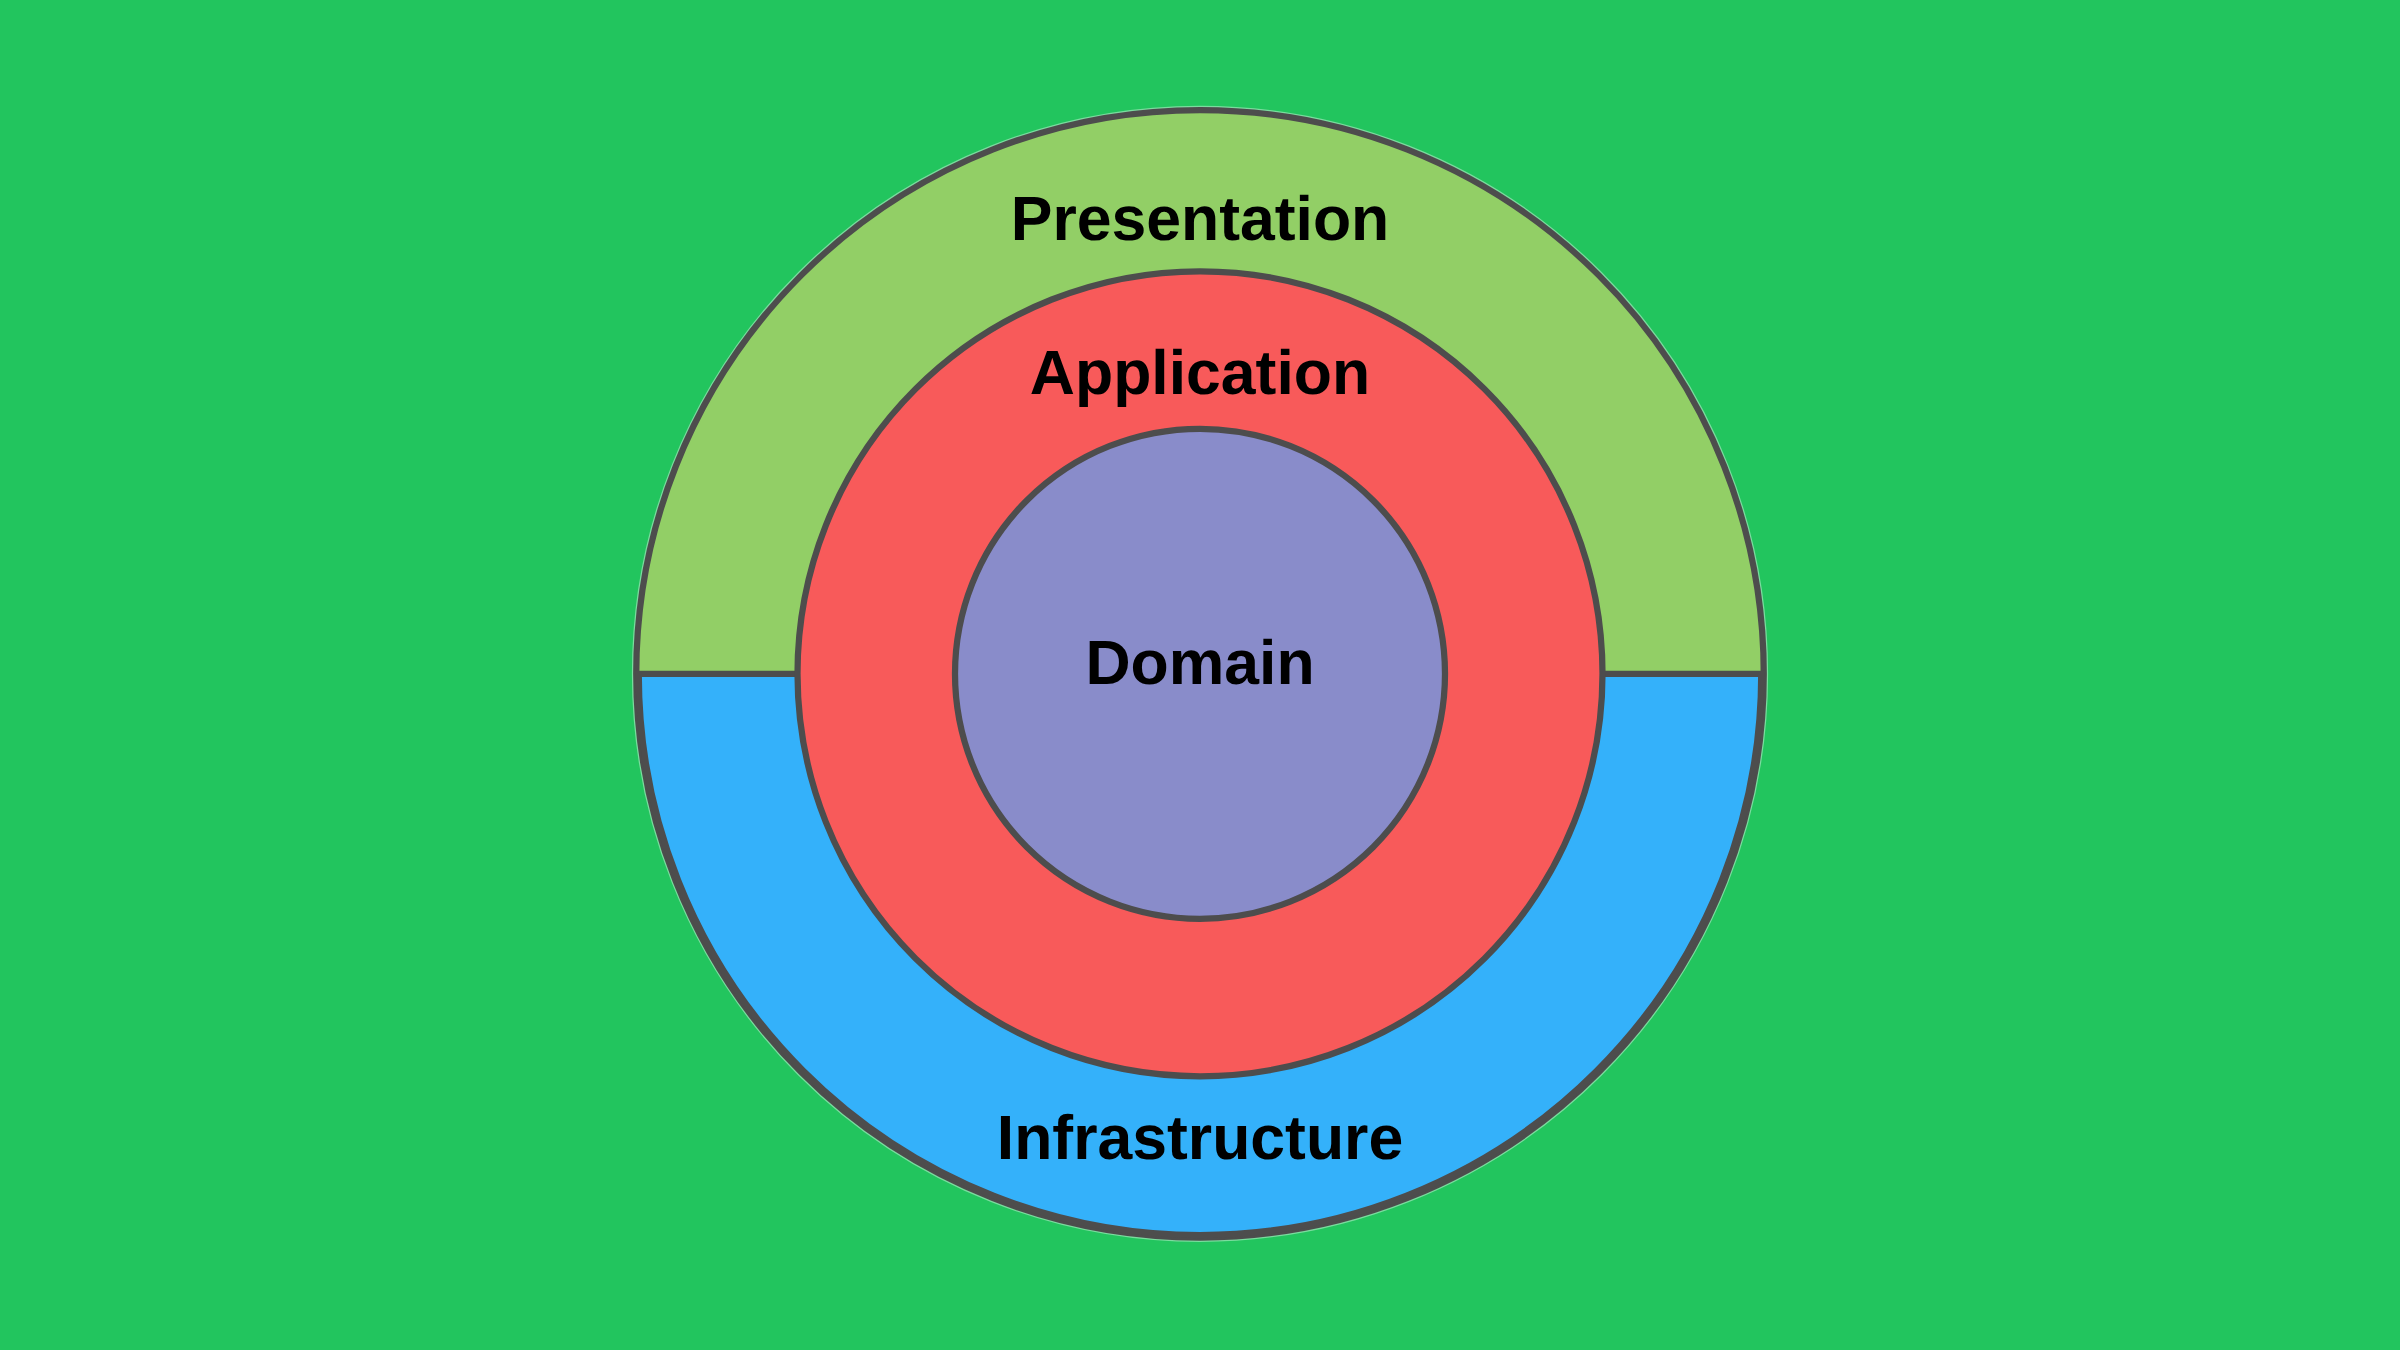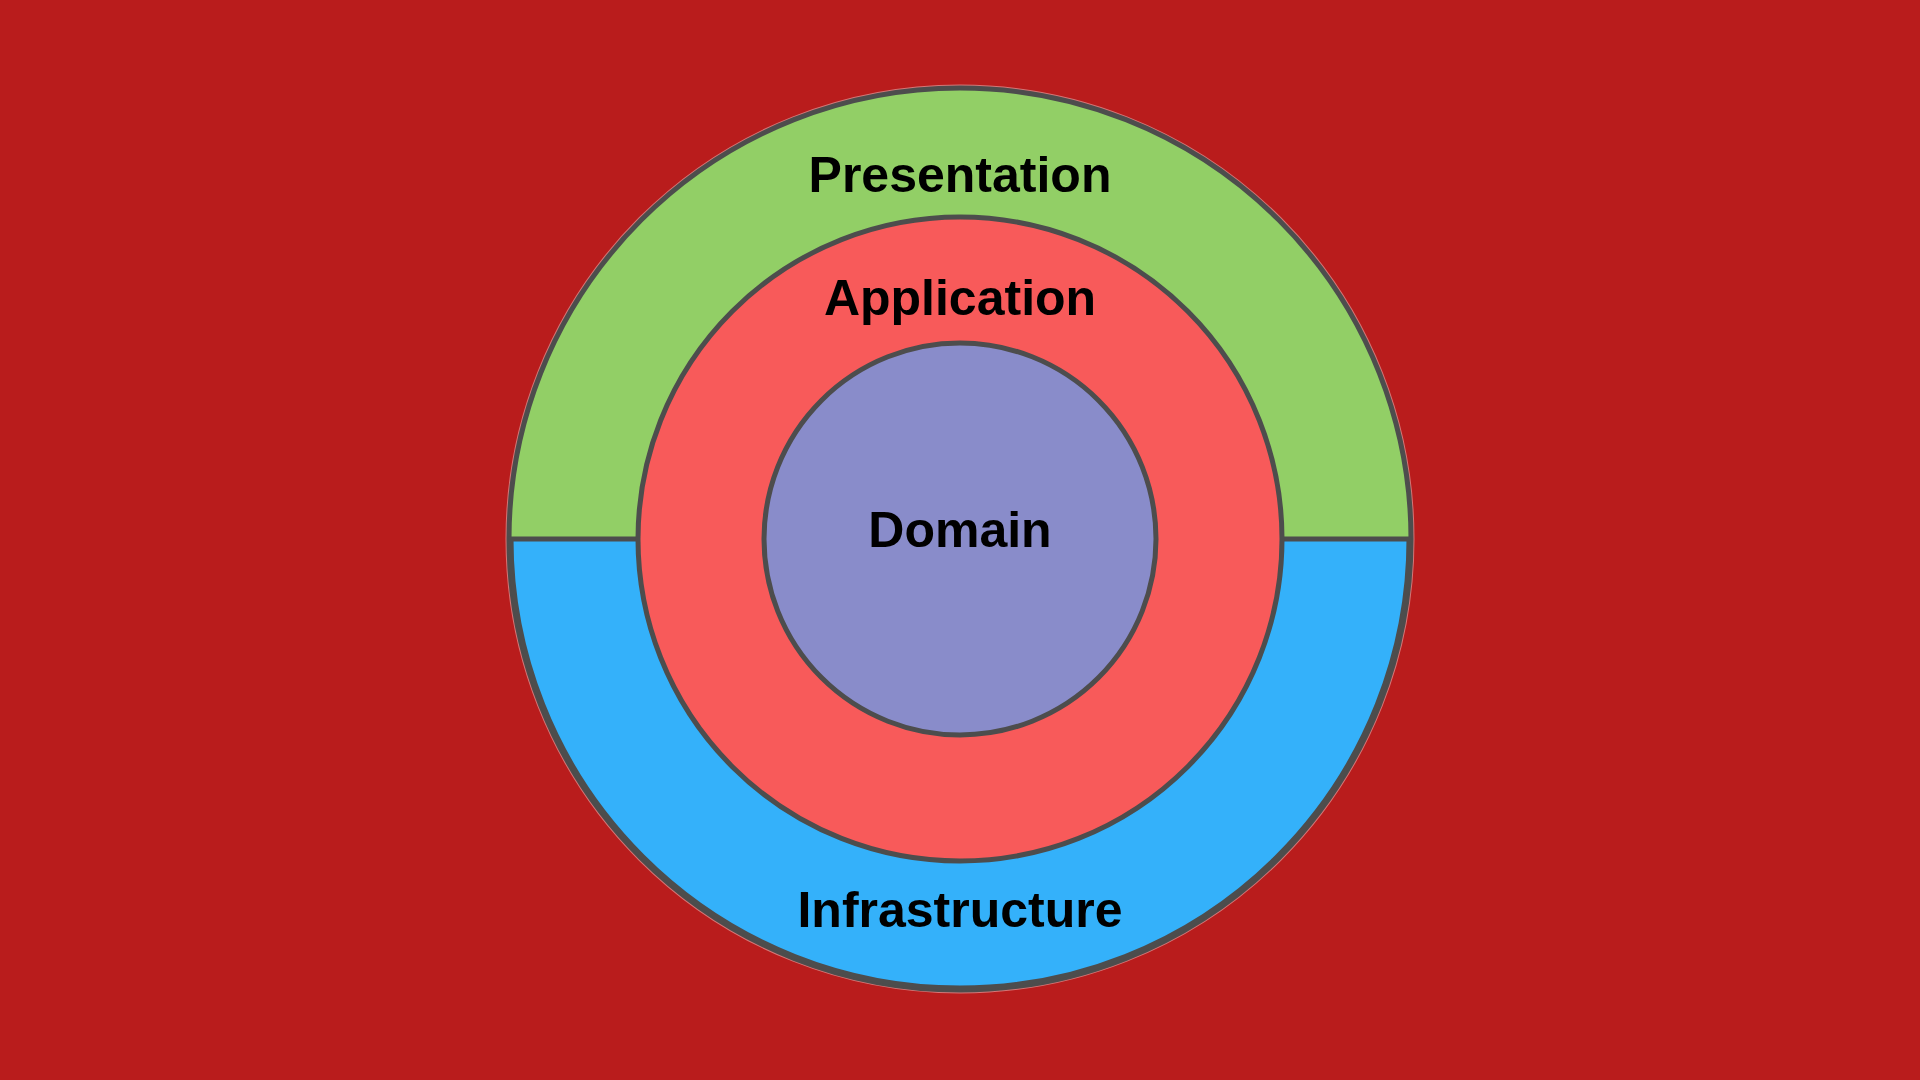--- a/index.html
+++ b/index.html
@@ -8,21 +8,21 @@
     width: 1920px;
     height: 1080px;
     background: #000000;
     overflow: hidden;
     font-family: "Liberation Sans", sans-serif;
   }
   .stage {
     position: relative;
     width: 1920px;
     height: 1080px;
-    background: #b91c1c;
+    background: #22c55e;
     text-align: center;
   }
   svg.diagram {
     position: absolute;
     left: 0;
     top: 0;
     width: 1920px;
     height: 1080px;
     display: block;
   }

